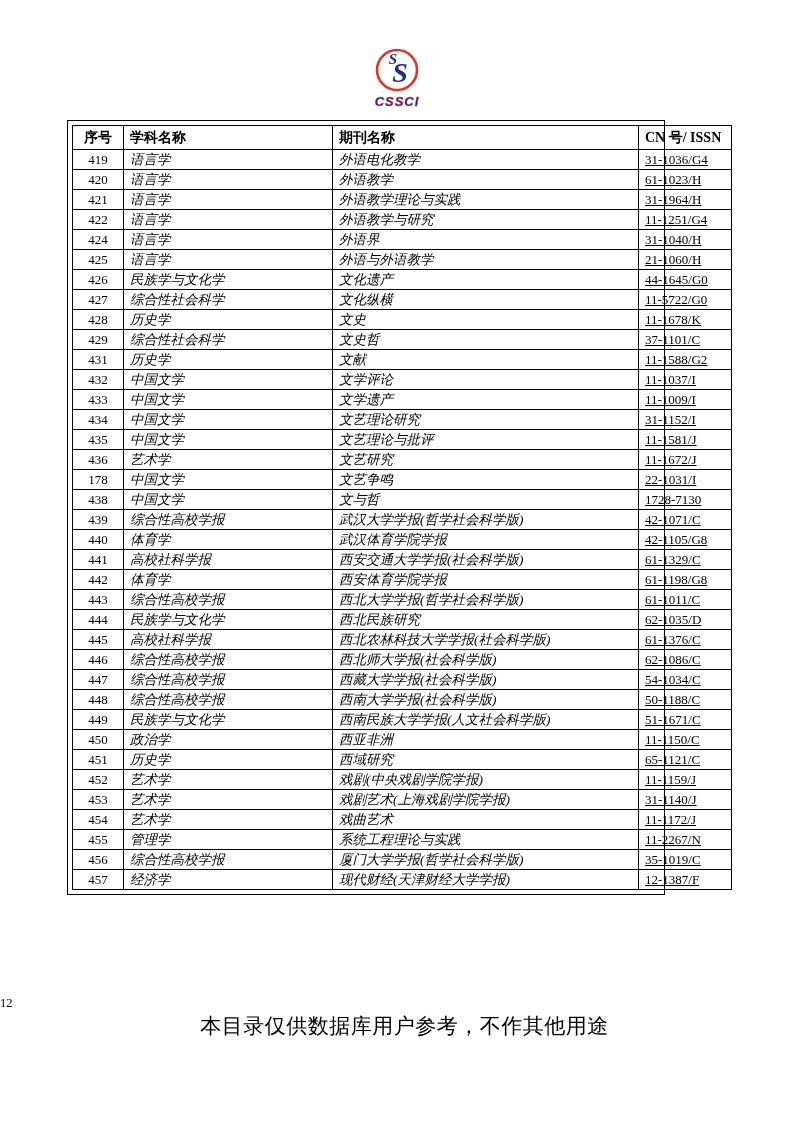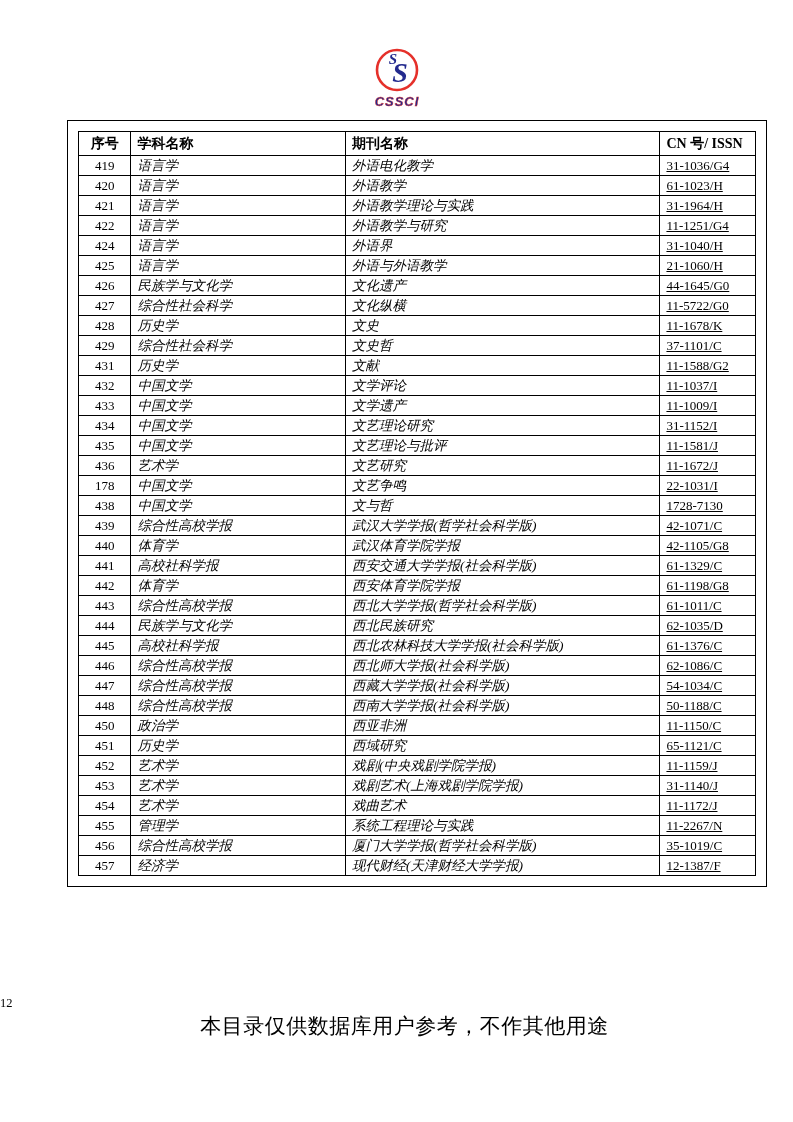--- a/index.html
+++ b/index.html
@@ -23,23 +23,23 @@
     width: 100%;
     display: flex;
     justify-content: center;
   }
 
   
   .table-frame {
     position: absolute;
     top: 120px;
     left: 67px;
-    width: 700px;
+    width: 598px;
     border: 1px solid #000;
-    padding: 10px;
+    padding: 4px;
     background: #fff;
   }
   table.journal-table {
     border-collapse: collapse;
     table-layout: fixed;
     width: 100%;
   }
   .journal-table th, .journal-table td {
     border: 1px solid #000;
     font-size: 14px;
@@ -287,20 +287,26 @@
             <td class="journal">西藏大学学报(社会科学版)</td>
             <td class="cn">54-1034/C</td>
           </tr>
           <tr>
             <td class="seq">448</td>
             <td class="discipline">综合性高校学报</td>
             <td class="journal">西南大学学报(社会科学版)</td>
             <td class="cn">50-1188/C</td>
           </tr>
           <tr>
+            <td class="seq">449</td>
+            <td class="discipline">民族学与文化学</td>
+            <td class="journal">西南民族大学学报(人文社会科学版)</td>
+            <td class="cn">51-1671/C</td>
+          </tr>
+          <tr>
             <td class="seq">450</td>
             <td class="discipline">政治学</td>
             <td class="journal">西亚非洲</td>
             <td class="cn">11-1150/C</td>
           </tr>
           <tr>
             <td class="seq">451</td>
             <td class="discipline">历史学</td>
             <td class="journal">西域研究</td>
             <td class="cn">65-1121/C</td>

